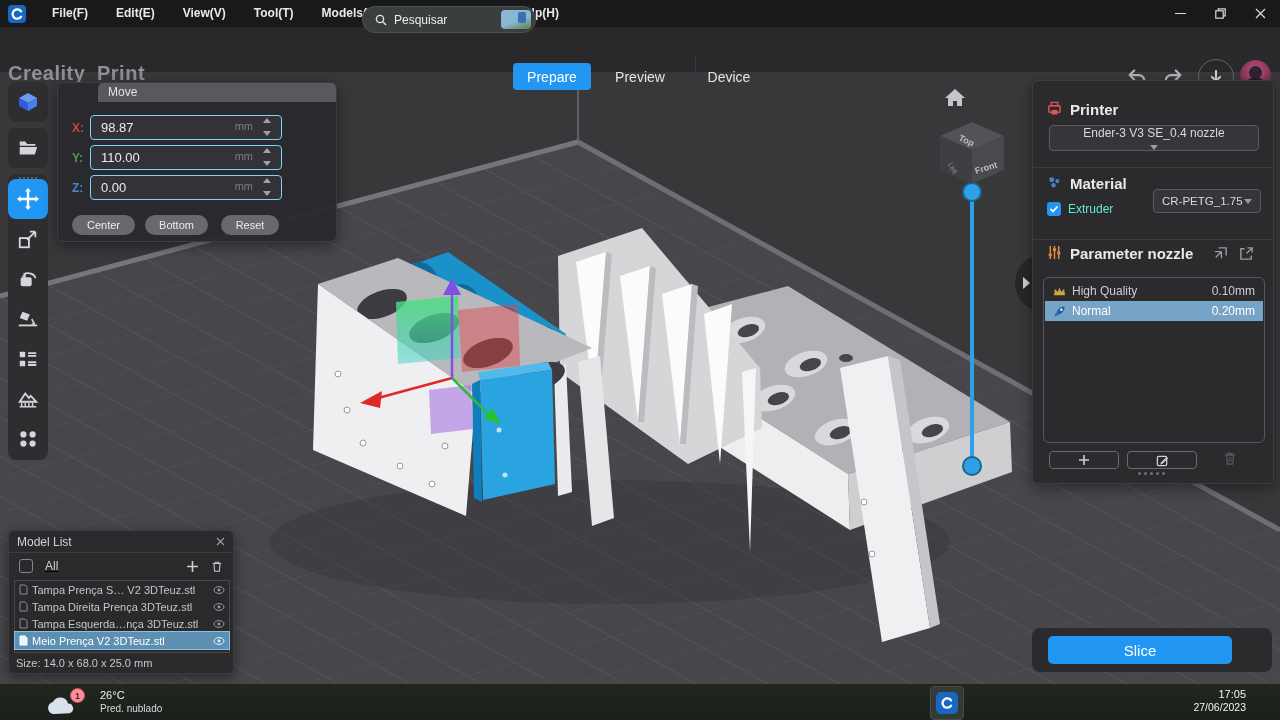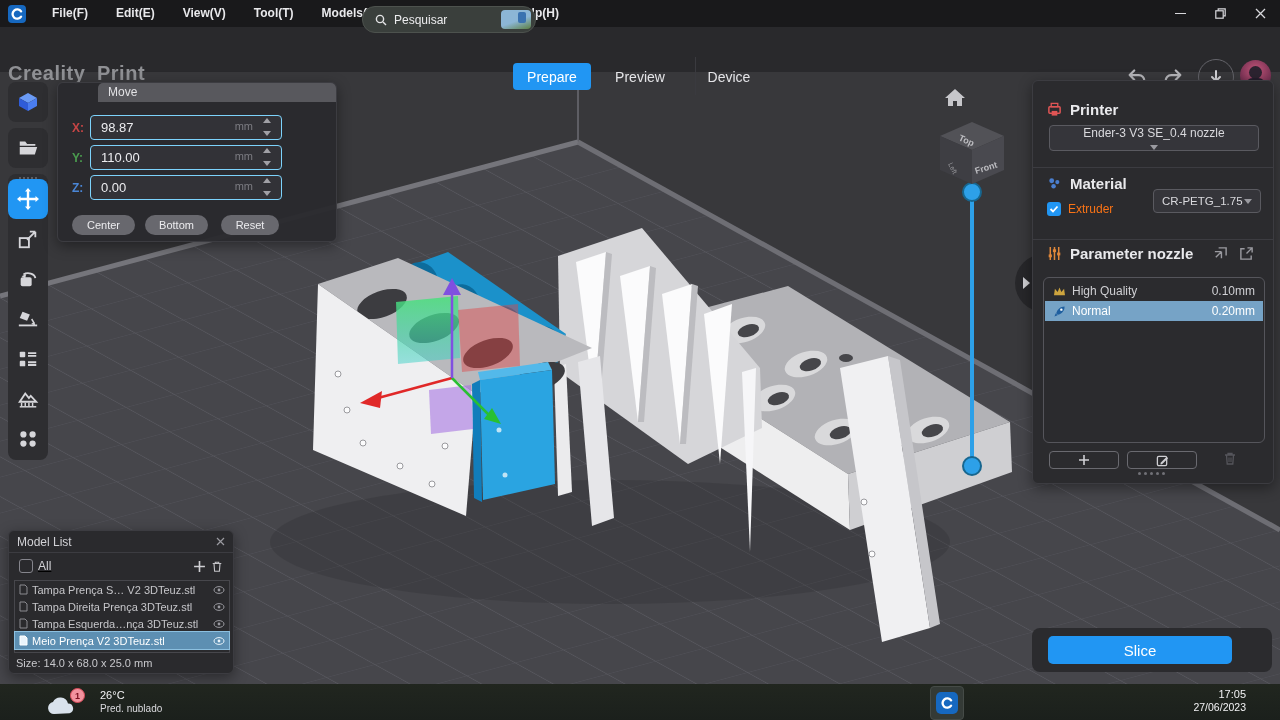--- a/index.html
+++ b/index.html
@@ -34,21 +34,21 @@
   .mfield input{position:absolute;left:8px;top:0;width:130px;height:21px;background:transparent;border:none;outline:none;
                 color:#ececef;font-size:13px;font-family:"Liberation Sans",sans-serif;}
   .unit{position:absolute;right:28px;top:4px;font-size:11px;color:#7c7c82;}
   .spin{position:absolute;right:8px;top:2px;width:10px;height:18px;display:flex;flex-direction:column;justify-content:space-between;}
   .spin i{display:block;width:0;height:0;border-left:4px solid transparent;border-right:4px solid transparent;}
   .spin .up{border-bottom:5px solid #a0a0a6;}
   .spin .dn{border-top:5px solid #a0a0a6;}
   .pillbtn{position:absolute;top:132px;height:20px;background:#68686e;border-radius:10px;color:#ececef;font-size:11px;
            display:flex;align-items:center;justify-content:center;border:none;}
   
-  .rsec-title{display:flex;align-items:center;gap:8px;color:#e9e9ec;font-size:15px;font-weight:600;}
+  .rsec-title{display:flex;gap:8px;color:#e9e9ec;font-size:15px;font-weight:600;}
   .drop{position:absolute;height:24px;background:#35353a;border:1px solid #5a5a60;border-radius:4px;color:#d9d9dd;
         font-size:12px;display:flex;align-items:center;padding:0 8px;justify-content:space-between;}
   .caret{width:0;height:0;border-left:4px solid transparent;border-right:4px solid transparent;border-top:5px solid #9a9aa0;}
   .divline{position:absolute;left:0;width:240px;height:1px;background:#3c3c41;}
   .preset{position:absolute;left:1px;width:218px;height:20px;display:flex;align-items:center;gap:6px;padding:0 8px;box-sizing:border-box;
           color:#cfcfd3;font-size:12px;}
   .preset.sel{background:#76a3c6;color:#fff;}
   .preset .val{margin-left:auto;}
   .pbtn{position:absolute;top:370px;width:70px;height:18px;border:1px solid #6a6a70;border-radius:4px;background:transparent;
         display:flex;align-items:center;justify-content:center;}
@@ -438,21 +438,21 @@
           <circle cx="7" cy="11" r="2.4" fill="#4a7fd0"></circle>
         </svg>
       <span>Material</span>
     </div>
     <div class="abs" style="left:14px;top:121px;display:flex;align-items:center;gap:7px;">
       <span class="chk on">
         <svg width="10" height="10" viewBox="0 0 10 10">
             <path d="M1.5 5 L4 7.5 L8.5 2.5" fill="none" stroke="#fff" stroke-width="1.8"></path>
           </svg>
       </span>
-      <span style="font-size:12px;color:#f97316;">Extruder</span>
+      <span style="font-size:12px;color:#5eead4;">Extruder</span>
     </div>
     <div class="drop" style="left:120px;top:108px;width:90px;height:22px;">
       <span style="font-size:11.5px;">CR-PETG_1.75</span>
       <span class="caret"></span>
     </div>
     <div class="divline" style="top:158px;"></div>
 
     <div class="abs rsec-title" style="left:14px;top:164px;">
       <svg width="15" height="15" viewBox="0 0 16 16">
           <path d="M3.5 1 V15 M8 1 V15 M12.5 1 V15" stroke="#e0873a" stroke-width="1.6"></path>
@@ -520,21 +520,21 @@
       <i style="width:3px;height:3px;background:#717177;border-radius:50%;"></i>
   </div>
 
   <div class="abs panel" style="left:8px;top:530px;width:224px;height:142px;background:#2a2a2d;">
     <div style="height:21px;display:flex;align-items:center;padding:0 8px;border-bottom:1px solid #3c3c41;">
       <span style="font-size:12px;color:#d2d2d6;">Model List</span>
       <svg style="margin-left:auto;" width="9" height="9" viewBox="0 0 9 9">
           <path d="M1 1 L8 8 M8 1 L1 8" stroke="#9a9aa0" stroke-width="1.2"></path>
         </svg>
     </div>
-    <div style="height:26px;display:flex;align-items:center;padding:0 10px;gap:5px;text-decoration:underline;">
+    <div style="height:26px;display:flex;align-items:center;padding:0 10px;gap:12px;text-decoration:underline;">
       <span class="chk off" style="width:12px;height:12px;"></span>
       <span style="font-size:12px;color:#d2d2d6;">All</span>
       <svg style="margin-left:auto;" width="13" height="13" viewBox="0 0 12 12">
           <path d="M6 1 V11 M1 6 H11" stroke="#cfcfd3" stroke-width="1.5"></path>
         </svg>
       <svg width="12" height="13" viewBox="0 0 14 15">
           <path d="M2 4 H12 M5 4 V2.5 H9 V4 M3.5 4 L4.2 13 H9.8 L10.5 4" fill="none" stroke="#c4c4c8" stroke-width="1.3"></path>
         </svg>
     </div>
     <div class="abs" style="left:5px;top:49px;width:214px;height:71px;border:1px solid #47474c;">

